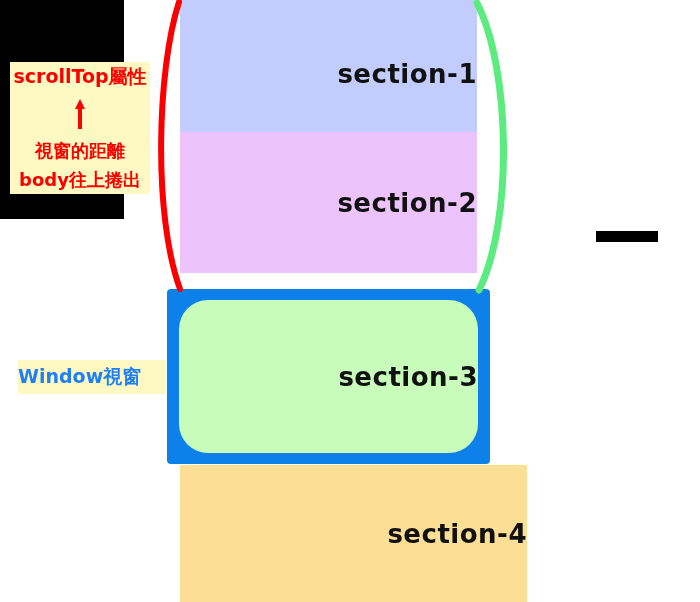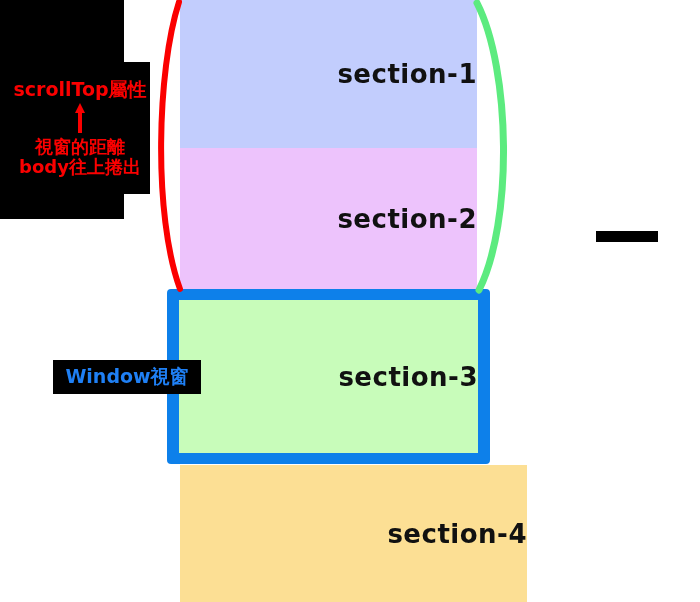--- a/index.html
+++ b/index.html
@@ -22,62 +22,63 @@
     display: flex;
     align-items: center;
     justify-content: flex-end;
     color: #111111;
     font-size: 26px;
     font-weight: 700;
     letter-spacing: 0.5px;
     box-sizing: border-box;
   }
   #section-1 { left: 180px; top: 0px;   width: 297px; height: 148px; background: #c2cdfd; }
-  #section-2 { left: 180px; top: 148px; width: 297px; height: 141px; background: #edc3fc; }
+  #section-2 { left: 180px; top: 132px; width: 297px; height: 141px; background: #edc3fc; }
   #section-4 { left: 180px; top: 465px; width: 347px; height: 137px; background: #fcdf94; }
 
   
   #window-frame {
     position: absolute;
     left: 167px;
     top: 289px;
     width: 323px;
     height: 175px;
     background: #0d80ea;
     border-radius: 4px;
     box-sizing: border-box;
     padding: 11px 12px;
   }
   #section-3 {
     position: relative;
     left: 0; top: 0;
     width: 100%;
     height: 100%;
     background: #c8fcba;
+    border-radius: 29px;
   }
 
   
   .curve {
     position: absolute;
     left: 0;
     top: 0;
     width: 700px;
     height: 602px;
     pointer-events: none;
   }
 
   
   .callout {
     position: absolute;
-    background: #000000;
+    background: #fef9c3;
     box-sizing: border-box;
     display: flex;
     flex-direction: column;
     align-items: center;
-    justify-content: center;
+    justify-content: space-between;
   }
 
   #scrolltop-callout {
     left: 10px;
     top: 62px;
     width: 140px;
     height: 132px;
     padding: 4px 6px;
   }
   .cal-line {
@@ -113,21 +114,20 @@
     border-right: 5px solid transparent;
     border-bottom: 10px solid #fb0000;
   }
 
   #window-callout {
     left: 18px;
     top: 360px;
     width: 148px;
     height: 34px;
     flex-direction: row;
-    margin-left: 35px;
   }
   #window-callout .cal-text {
     color: #1f80f5;
     font-size: 19px;
     font-weight: bold;
     white-space: nowrap;
   }
 
   
   #scrollheight-callout {

